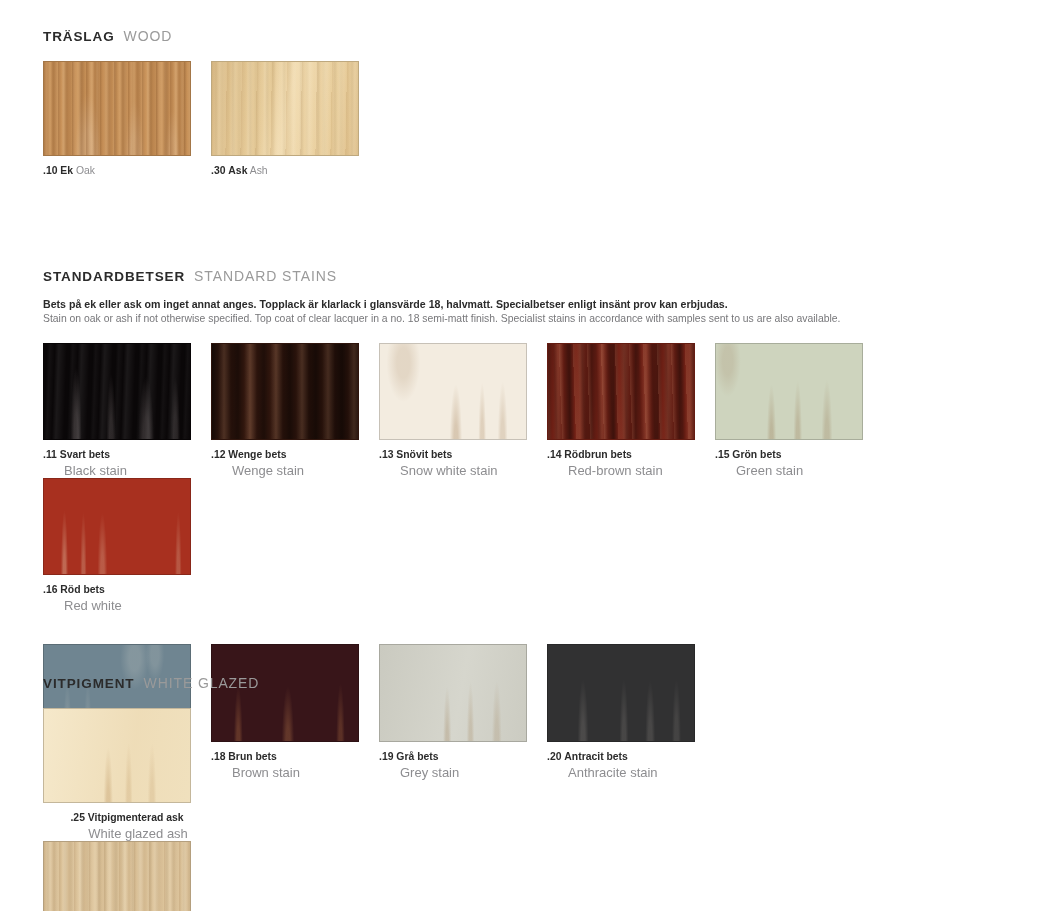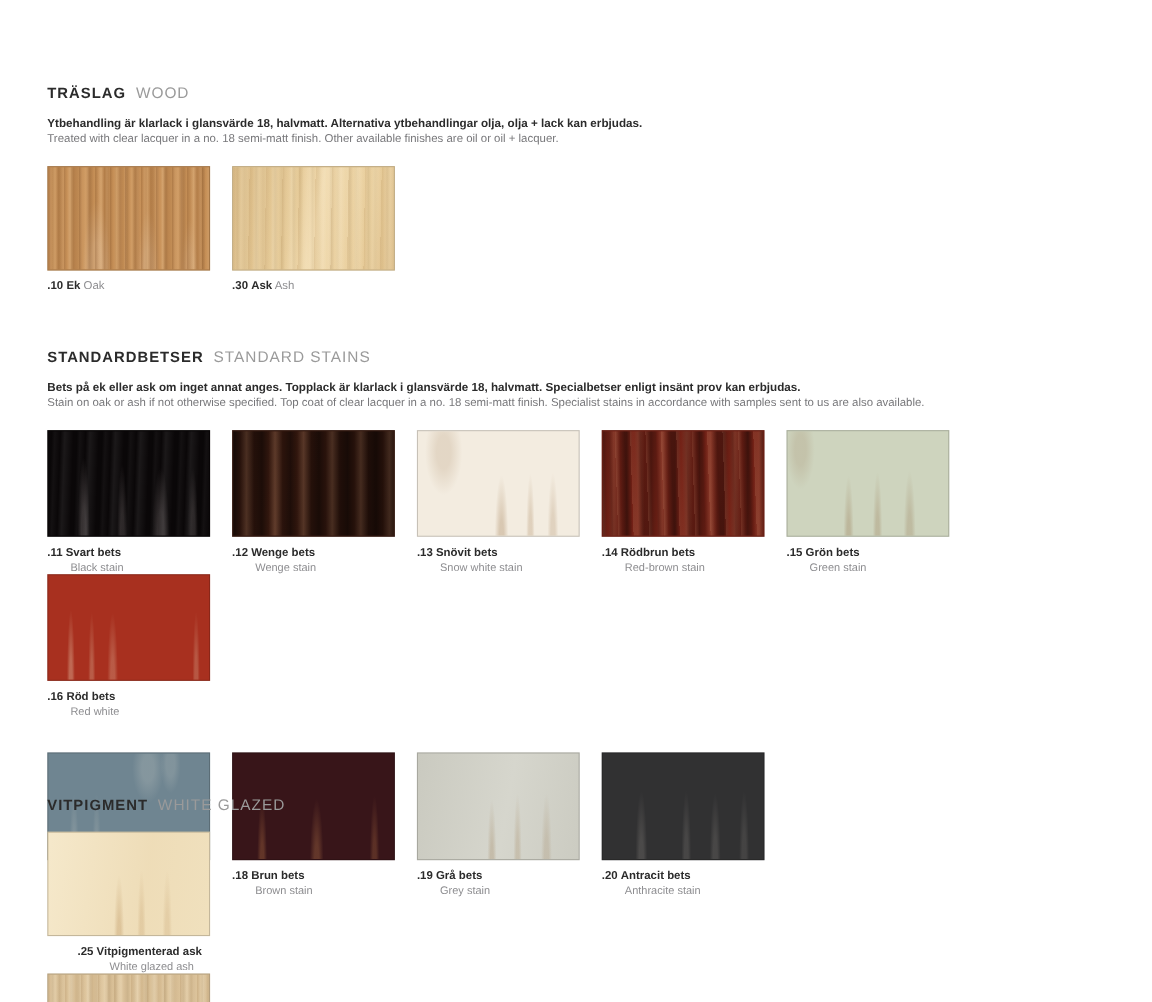--- a/index.html
+++ b/index.html
@@ -6,21 +6,21 @@
   html, body {
     margin: 0; padding: 0;
     width: 1047px; height: 911px;
     background: #ffffff;
     font-family: "Liberation Sans", sans-serif;
     -webkit-font-smoothing: antialiased;
   }
   .page { position: relative; width: 1047px; height: 911px; overflow: hidden; }
 
   
-  .section { position: absolute; left: 43px; margin-top: 48px; }
+  .section { position: absolute; left: 43px; }
   .sec-head { display: flex; align-items: baseline; gap: 9px; }
   .sec-title-sv {
     font-size: 13.5px; font-weight: bold; letter-spacing: 0.9px;
     color: #2b2b2b; text-transform: uppercase;
   }
   .sec-title-en {
     font-size: 14px; font-weight: normal; letter-spacing: 0.9px;
     color: #9a9a9a; text-transform: uppercase;
   }
   .desc { margin-top: 13px; }
@@ -45,21 +45,21 @@
   .swatch.wood { height: 95px; }
   .swatch .grainA, .swatch .grainB, .swatch .grainC {
     position: absolute; inset: 0;
   }
   .lbl { margin-top: 9px; }
   .lbl-row1 { font-size: 10.4px; color: #2b2b2b; white-space: nowrap; }
   .lbl-row1 .num { font-weight: bold; }
   .lbl-row1 .sv { font-weight: bold; }
   .lbl-row1 .en { font-weight: normal; color: #8d8d90; }
   .lbl-row2 {
-    font-size: 10px; color: #8d8d90; font-weight: normal;
+    font-size: 13px; color: #8d8d90; font-weight: normal;
     margin-top: 3px; margin-left: 21px; white-space: nowrap;
   }
   .lbl-row2.ind-wide { margin-left: 22px; }
 
   
   .vstripes {
     background-image: repeating-linear-gradient(90deg,
       rgba(255,255,255,0.00) 0px, rgba(255,255,255,0.06) 2px,
       rgba(0,0,0,0.05) 4px, rgba(255,255,255,0.00) 7px,
       rgba(0,0,0,0.03) 10px, rgba(255,255,255,0.05) 13px,
@@ -81,24 +81,20 @@
 </head>
 <body>
 
 <div class="page">
 
   <div class="section" id="sec-wood" style="top:28px;">
     <div class="sec-head">
       <span class="sec-title-sv">TRÄSLAG</span>
       <span class="sec-title-en">WOOD</span>
     </div>
-    <div class="desc">
-      <div class="desc-sv">Ytbehandling är klarlack i glansvärde 18, halvmatt. Alternativa ytbehandlingar olja, olja + lack kan erbjudas.</div>
-      <div class="desc-en">Treated with clear lacquer in a no. 18 semi-matt finish. Other available finishes are oil or oil + lacquer.</div>
-    </div>
     <div class="grid" style="margin-top:17px;">
 
       <div class="cell">
         <div class="swatch wood" style="background:#c79057;">
           <div class="grainA vstripes"></div>
           <div class="grainB cathedral"></div>
           <div class="grainC" style="background-image:repeating-linear-gradient(90deg, rgba(90,45,10,0.22) 0px, rgba(90,45,10,0) 3px, rgba(255,220,170,0.18) 6px, rgba(90,45,10,0.18) 9px, rgba(90,45,10,0) 14px);"></div>
         </div>
         <div class="lbl">
           <div class="lbl-row1">

